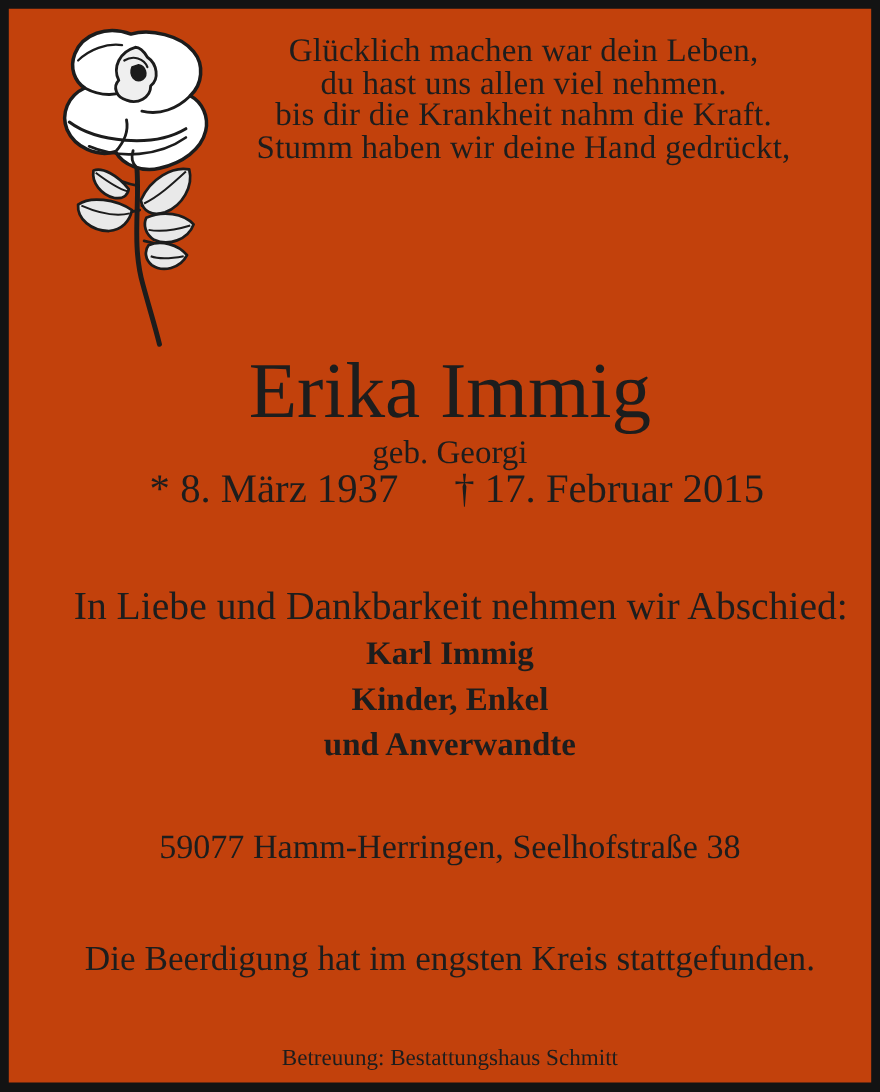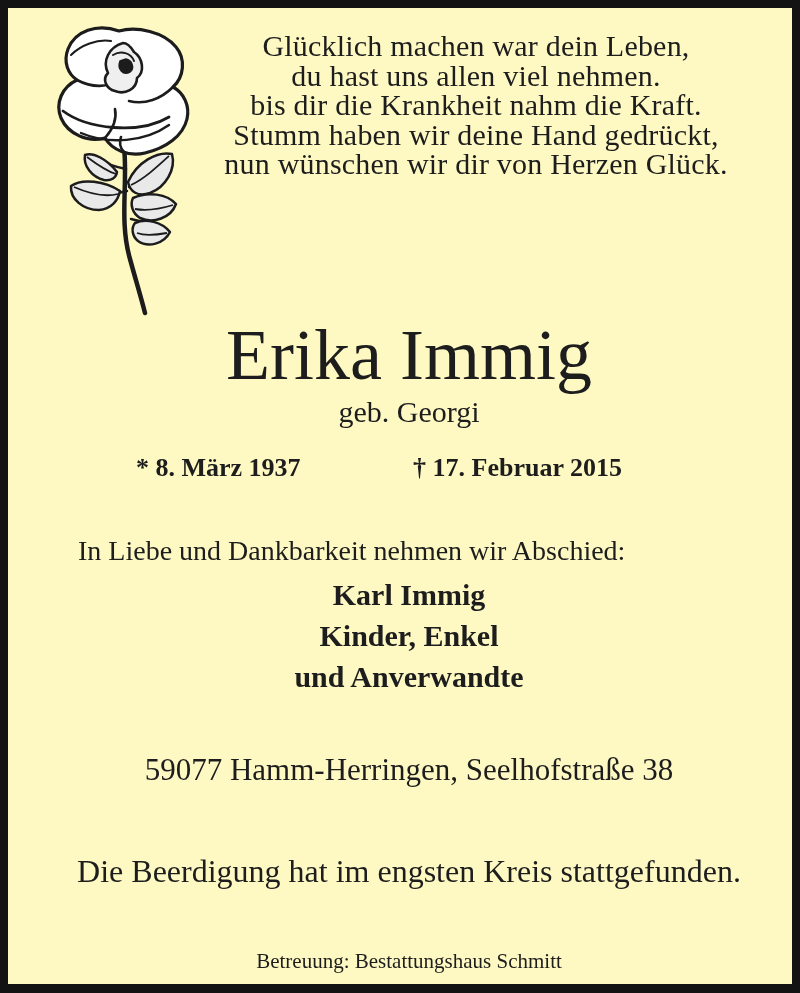--- a/index.html
+++ b/index.html
@@ -2,45 +2,45 @@
 <html lang="de"><head>
 <meta charset="utf-8">
 <style>
   html,body{margin:0;padding:0;background:#ffffff;}
   .frame{
     position:relative;
     width:800px;height:993px;
     box-sizing:border-box;
     border:8px solid #131313;
     border-bottom-width:9px;
-    background:#fef9c3;
+    background:#c2410c;
     font-family:"Liberation Serif","DejaVu Serif",serif;
     color:#1d1d1d;
     overflow:hidden;
   }
   .abs{position:absolute;}
   .center{left:0;right:-18px;text-align:center;}
   .rose{left:39px;top:13px;width:160px;height:300px;}
   .poem{
     left:146px;right:-6px;top:23px;
     text-align:center;
     font-size:30px;line-height:29.5px;
     letter-spacing:0.2px;
     white-space:nowrap;
   }
   .name{
     top:308px;
     font-size:72px;line-height:78px;
     font-weight:normal;margin:0;
   }
   .maiden{top:387px;font-size:30px;line-height:34px;}
-  .date{top:442px;font-size:26px;line-height:36px;white-space:nowrap;font-weight:bold;}
+  .date{top:419px;font-size:37px;line-height:36px;white-space:nowrap;}
   .birth{left:128px;}
   .death{left:405px;}
-  .farewell{left:70px;top:524px;font-size:28px;line-height:38px;white-space:nowrap;}
+  .farewell{left:59px;top:524px;font-size:36px;line-height:38px;white-space:nowrap;}
   .mourners{top:566px;font-size:30px;line-height:41px;font-weight:bold;}
   .address{top:744px;font-size:31px;line-height:36px;}
   .funeral{top:844px;font-size:32px;line-height:38px;}
   .care{top:940px;font-size:21px;line-height:26px;}
 </style>
 </head>
 <body>
 
 <div class="frame">
 
@@ -81,21 +81,20 @@
       <path d="M73 40 C70 48 76 55 83 51 C88 47 85 39 79 38 Z" fill="#1c1c1c" stroke-width="1.5"></path>
       <path d="M74 116 C72 122 73 127 77 131" fill="none" stroke-width="2.6"></path>
     </g>
   </svg>
 
   <div class="abs poem">
     <div>Glücklich machen war dein Leben,</div>
     <div>du hast uns allen viel nehmen.</div>
     <div>bis dir die Krankheit nahm die Kraft.</div>
     <div>Stumm haben wir deine Hand gedrückt,</div>
-    <div>nun wünschen wir dir von Herzen Glück.</div>
   </div>
 
   <h1 class="abs center name">Erika Immig</h1>
   <div class="abs center maiden">geb. Georgi</div>
 
   <div class="abs date birth">* 8. März 1937</div>
   <div class="abs date death">† 17. Februar 2015</div>
 
   <div class="abs farewell">In Liebe und Dankbarkeit nehmen wir Abschied:</div>
 

